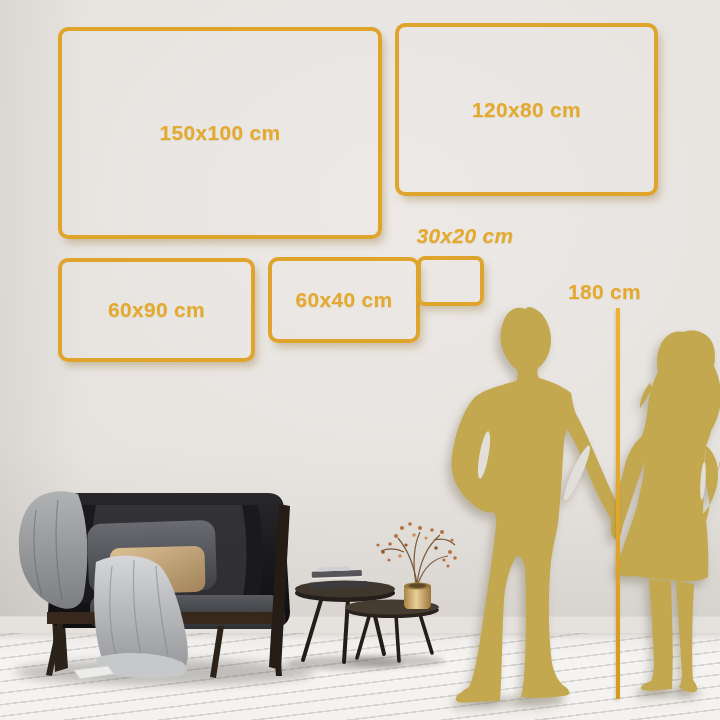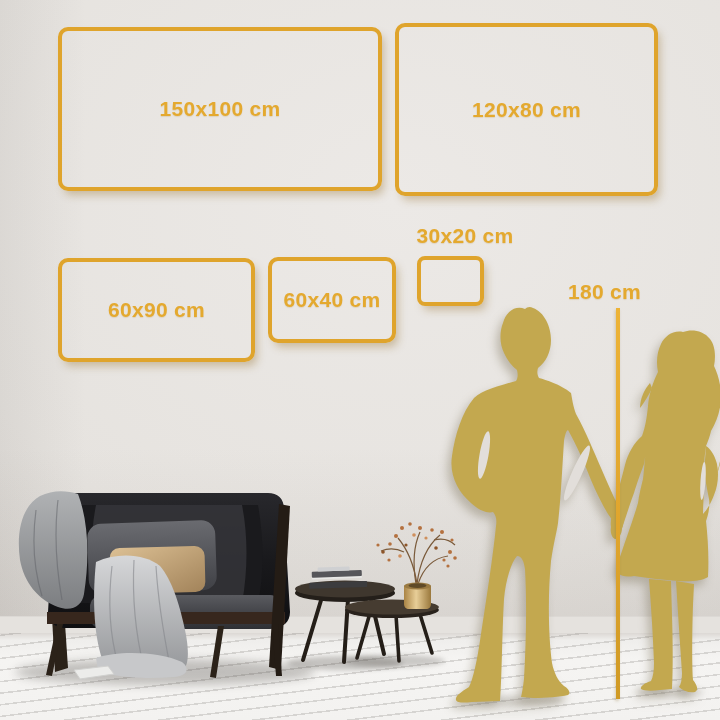--- a/index.html
+++ b/index.html
@@ -34,26 +34,26 @@
   .frame{
     position:absolute;box-sizing:border-box;
     border:4px solid var(--frame-gold);border-radius:10px;
     box-shadow:4px 6px 8px -2px rgba(140,100,25,0.35);
     display:flex;align-items:center;justify-content:center;
   }
   .size-label{
     color:var(--label-gold);font-weight:bold;font-size:21px;letter-spacing:.3px;
     text-shadow:0 1px 1px rgba(170,120,25,0.18);white-space:nowrap;
   }
-  .f-150{left:58px;top:27px;width:324px;height:164px;}
+  .f-150{left:58px;top:27px;width:324px;height:212px;}
   .f-120{left:395px;top:23px;width:263px;height:173px;}
   .f-6090{left:58px;top:258px;width:197px;height:104px;}
-  .f-6040{left:268px;top:257px;width:128px;height:86px;}
+  .f-6040{left:268px;top:257px;width:152px;height:86px;}
   .f-3020{left:417px;top:256px;width:67px;height:50px;border-width:4px;border-radius:8px;}
-  .label-3020{position:absolute;left:406px;top:224px;width:118px;text-align:center;}
+  .label-3020{position:absolute;left:406px;top:224px;width:118px;text-align:center;font-style:italic;}
   
   .ruler-label{position:absolute;left:568px;top:280px;width:100px;text-align:left;}
   .ruler-line{
     position:absolute;left:616px;top:308px;width:4px;height:391px;z-index:6;
     background:linear-gradient(180deg,#EDB336 0%,#DFA42C 60%,#D09A24 100%);
     box-shadow:-1px 2px 3px rgba(130,95,20,0.25);
   }
   
   .couple-svg{position:absolute;left:437px;top:293px;width:283px;height:420px;z-index:4;
     filter:drop-shadow(-4px 6px 5px rgba(115,105,80,0.38));}

